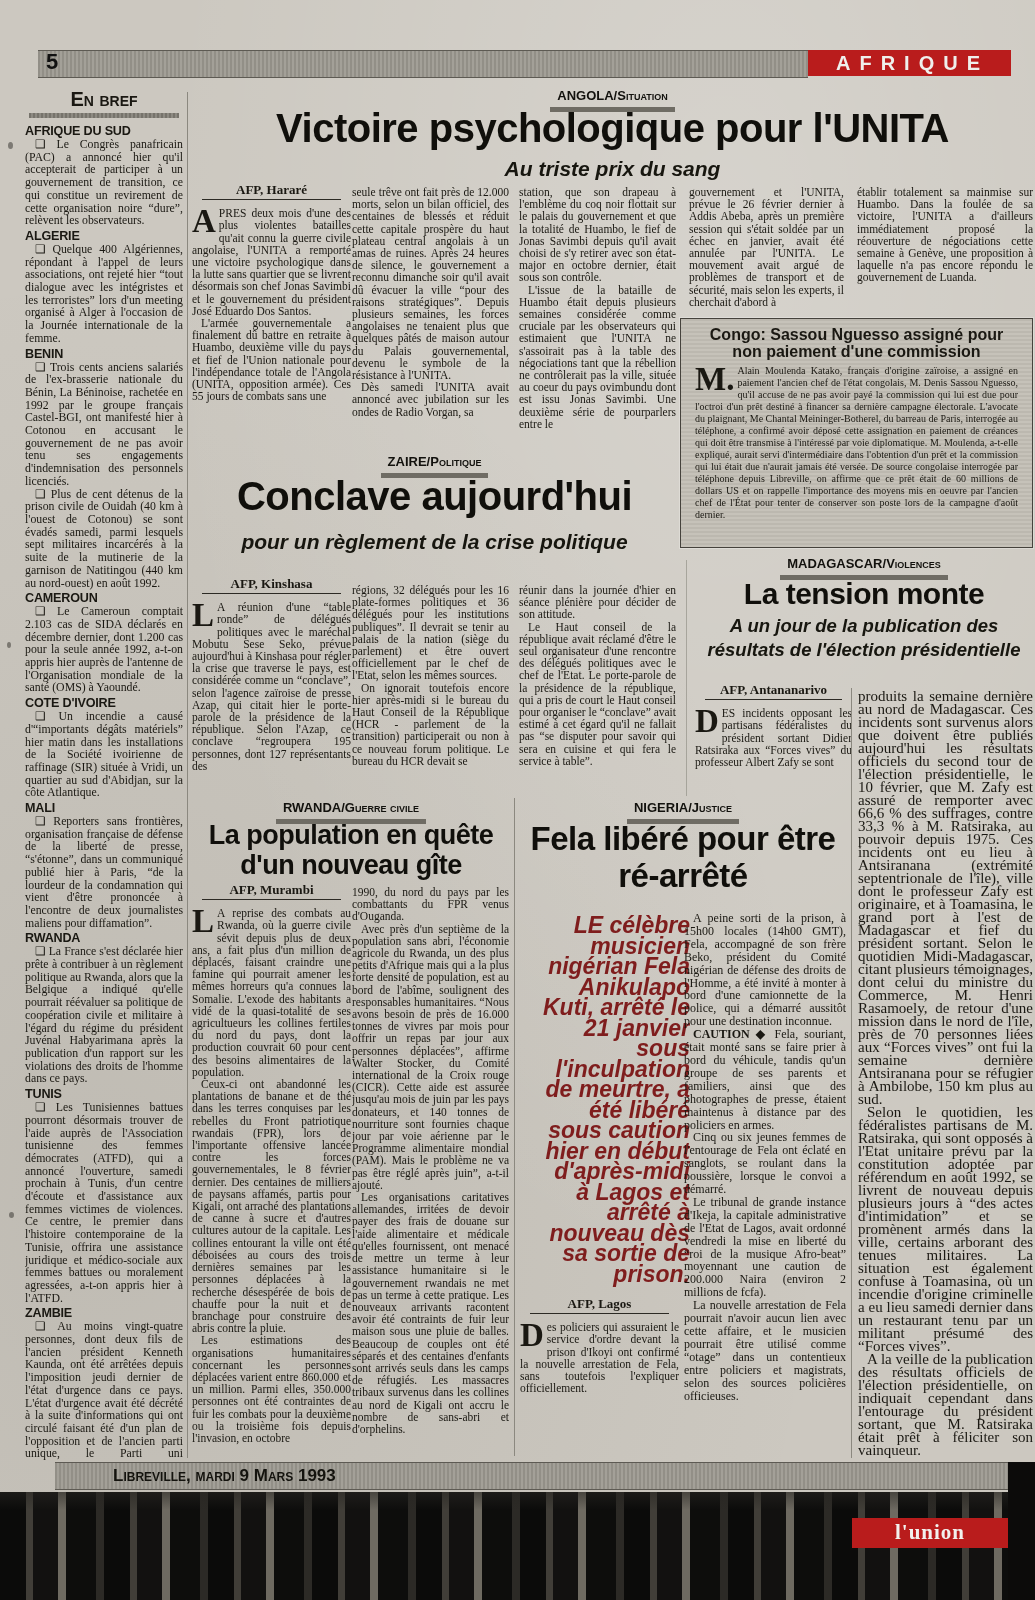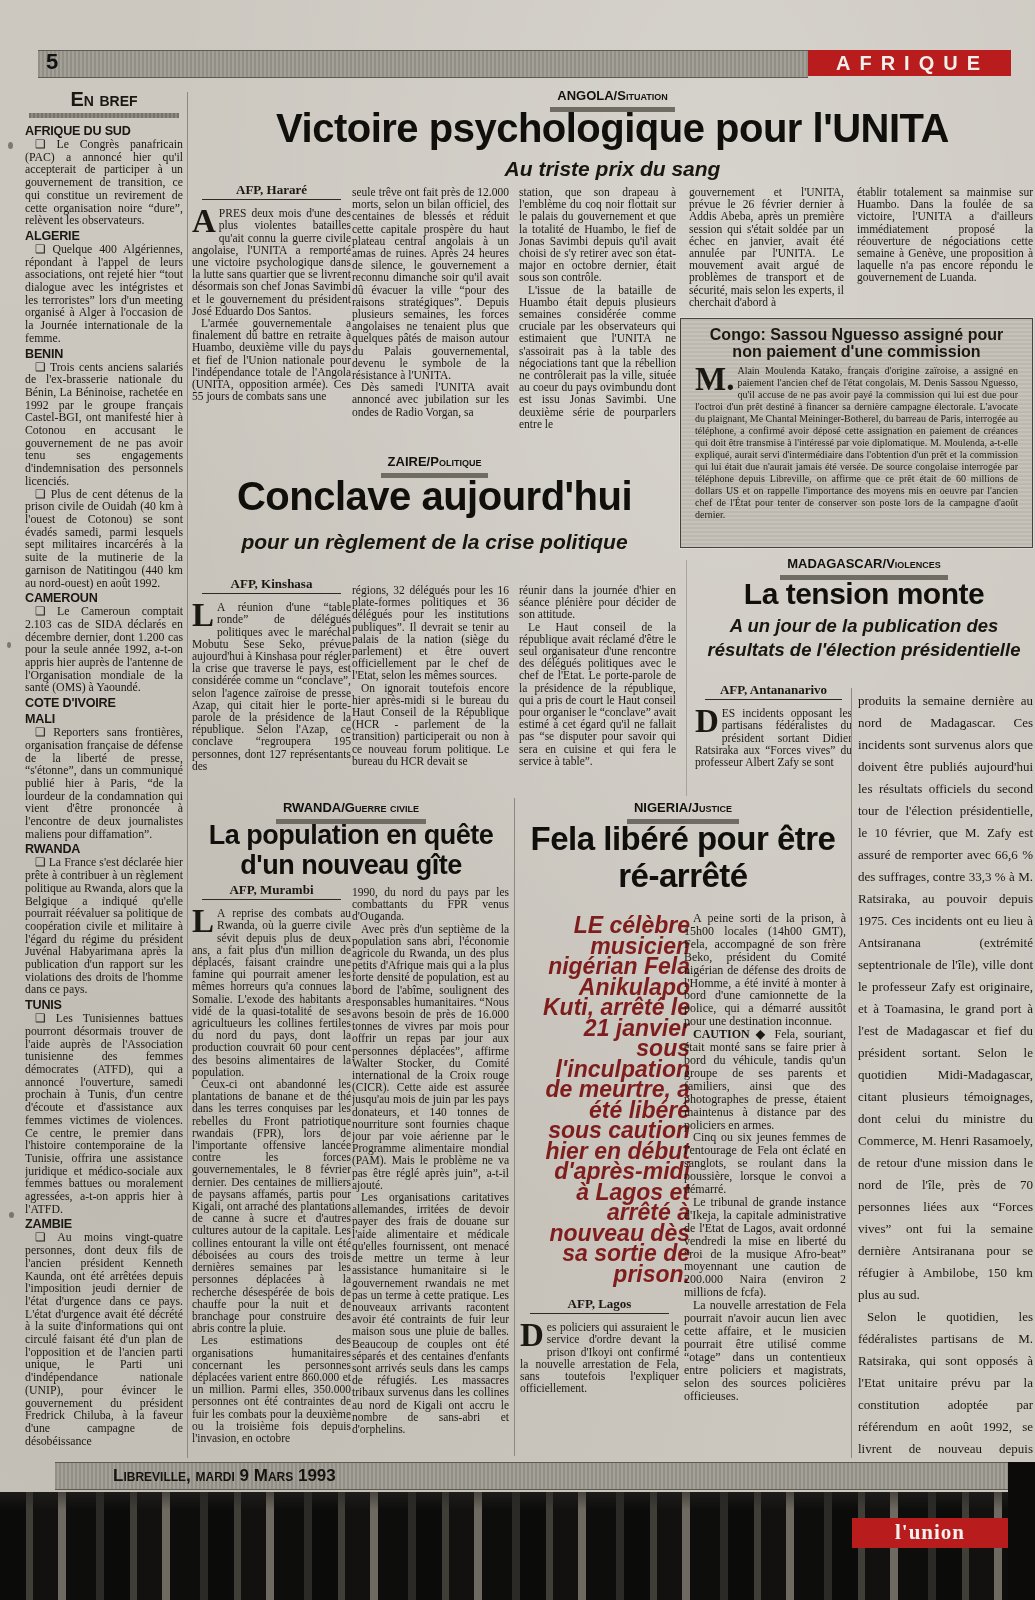--- a/index.html
+++ b/index.html
@@ -28,21 +28,21 @@
   .kicker{text-align:center;font-family:"Liberation Sans",sans-serif;font-weight:bold;font-size:13px;line-height:20px;color:#12110d;}
   .kicker .inner{display:inline-block;border-bottom:5px solid #6f6c64;padding:0 7px 1px;}
   .kicker .k-sub{font-variant:small-caps;}
   .headline{font-family:"Liberation Sans",sans-serif;font-weight:bold;text-align:center;color:#100f0b;letter-spacing:-.5px;}
   .subhead{font-family:"Liberation Sans",sans-serif;font-weight:bold;font-style:italic;text-align:center;color:#17160f;}
   
   .body-text{font-size:11.5px;line-height:12.2px;text-align:justify;}
   .body-text p{margin:0;text-indent:9px;}
   .body-text p.cont{text-indent:0;}
   .body-text p.dc{text-indent:0;}
-  .bt-lg{font-size:13px;line-height:22px;}
+  .bt-lg{font-size:15px;line-height:13px;}
   .bt-md{font-size:12px;line-height:12.9px;}
   .gap p + p{margin-top:0;}
   .dc::first-letter{float:left;font-size:33px;line-height:26px;padding:1px 3px 0 0;font-weight:bold;}
   .byline{
     font-family:"Liberation Serif",serif;font-weight:bold;font-size:13px;text-align:center;
     border-bottom:1px solid #2c2a24;padding-bottom:3px;margin:0 10px 7px;text-indent:0;
   }
   
   .bref{overflow:hidden;}
   .bref-title{font-family:"Liberation Sans",sans-serif;font-variant:small-caps;font-weight:bold;font-size:20px;text-align:center;line-height:22px;}
@@ -89,20 +89,21 @@
       <h3>AFRIQUE DU SUD</h3>
       <p>❑ Le Congrès panafricain (PAC) a annoncé hier qu'il accepterait de participer à un gouvernement de transition, ce qui constitue un revirement de cette organisation noire “dure”, relèvent les observateurs.</p>
       <h3>ALGERIE</h3>
       <p>❑ Quelque 400 Algériennes, répondant à l'appel de leurs associations, ont rejeté hier “tout dialogue avec les intégristes et les terroristes” lors d'un meeting organisé à Alger à l'occasion de la Journée internationale de la femme.</p>
       <h3>BENIN</h3>
       <p>❑ Trois cents anciens salariés de l'ex-brasserie nationale du Bénin, La Béninoise, rachetée en 1992 par le groupe français Castel-BGI, ont manifesté hier à Cotonou en accusant le gouvernement de ne pas avoir tenu ses engagements d'indemnisation des personnels licenciés.</p>
       <p>❑ Plus de cent détenus de la prison civile de Ouidah (40 km à l'ouest de Cotonou) se sont évadés samedi, parmi lesquels sept militaires incarcérés à la suite de la mutinerie de la garnison de Natitingou (440 km au nord-ouest) en août 1992.</p>
       <h3>CAMEROUN</h3>
       <p>❑ Le Cameroun comptait 2.103 cas de SIDA déclarés en décembre dernier, dont 1.200 cas pour la seule année 1992, a-t-on appris hier auprès de l'antenne de l'Organisation mondiale de la santé (OMS) à Yaoundé.</p>
       <h3>COTE D'IVOIRE</h3>
+      <p>❑ Un incendie a causé d'“importants dégâts matériels” hier matin dans les installations de la Société ivoirienne de raffinage (SIR) située à Vridi, un quartier au sud d'Abidjan, sur la côte Atlantique.</p>
       <h3>MALI</h3>
       <p>❑ Reporters sans frontières, organisation française de défense de la liberté de presse, “s'étonne”, dans un communiqué publié hier à Paris, “de la lourdeur de la condamnation qui vient d'être prononcée à l'encontre de deux journalistes maliens pour diffamation”.</p>
       <h3>RWANDA</h3>
       <p>❑ La France s'est déclarée hier prête à contribuer à un règlement politique au Rwanda, alors que la Belgique a indiqué qu'elle pourrait réévaluer sa politique de coopération civile et militaire à l'égard du régime du président Juvénal Habyarimana après la publication d'un rapport sur les violations des droits de l'homme dans ce pays.</p>
       <h3>TUNIS</h3>
       <p>❑ Les Tunisiennes battues pourront désormais trouver de l'aide auprès de l'Association tunisienne des femmes démocrates (ATFD), qui a annoncé l'ouverture, samedi prochain à Tunis, d'un centre d'écoute et d'assistance aux femmes victimes de violences. Ce centre, le premier dans l'histoire contemporaine de la Tunisie, offrira une assistance juridique et médico-sociale aux femmes battues ou moralement agressées, a-t-on appris hier à l'ATFD.</p>
       <h3>ZAMBIE</h3>
       <p>❑ Au moins vingt-quatre personnes, dont deux fils de l'ancien président Kenneth Kaunda, ont été arrêtées depuis l'imposition jeudi dernier de l'état d'urgence dans ce pays. L'état d'urgence avait été décrété à la suite d'informations qui ont circulé faisant été d'un plan de l'opposition et de l'ancien parti unique, le Parti uni d'indépendance nationale (UNIP), pour évincer le gouvernement du président Fredrick Chiluba, à la faveur d'une campagne de désobéissance</p>
     </div>
 </div>

